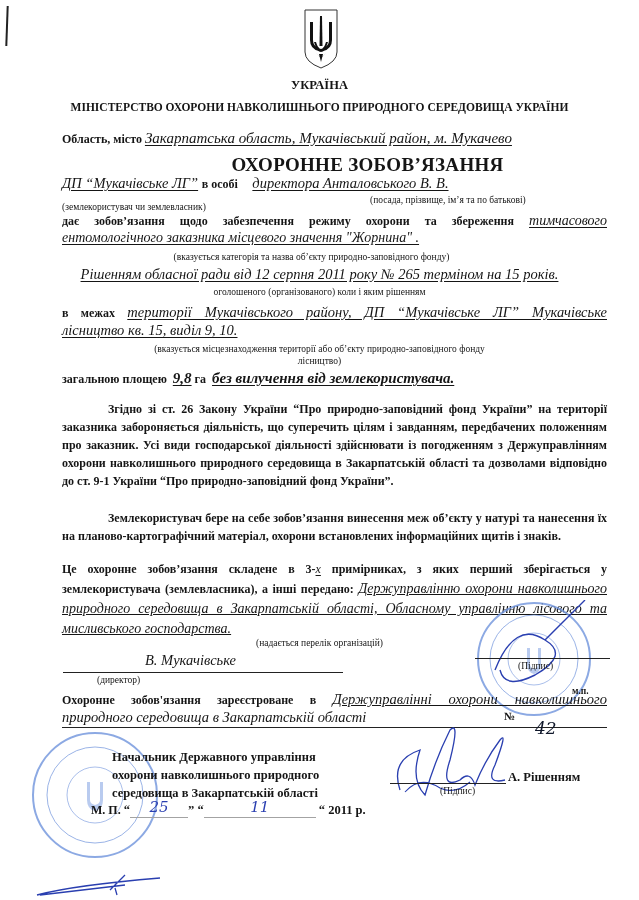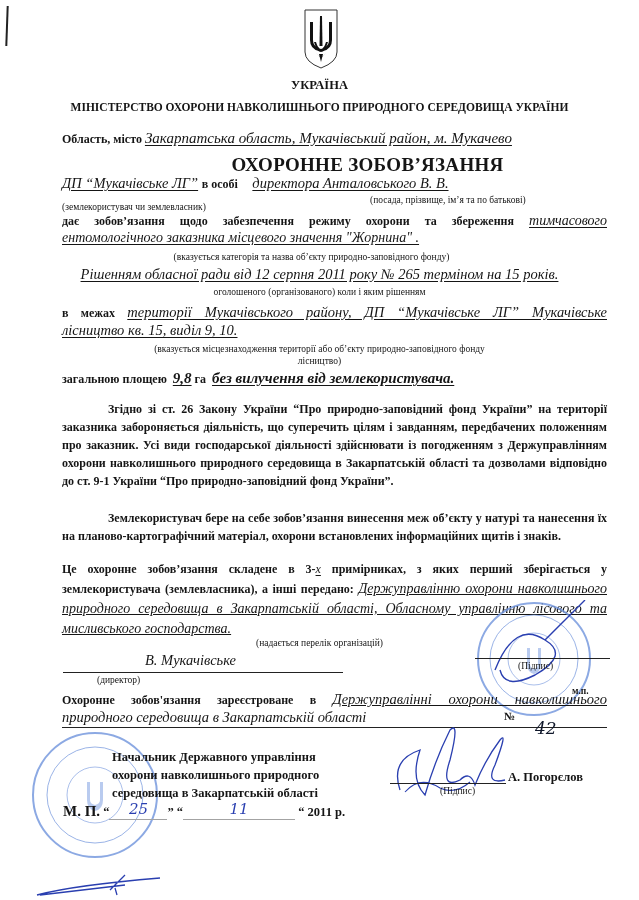--- a/index.html
+++ b/index.html
@@ -74,21 +74,21 @@
     #registered-line1 .val { font-size: 14.5px; font-weight: normal; font-style: italic; text-decoration: underline; }
     #registered-line2 { left: 62px; width: 545px; top: 709px; font-size: 14.5px; }
     #reg-underline { left: 62px; top: 727px; width: 545px; border-bottom: 1px solid #222; }
     #reg-no-label { left: 504px; top: 710px; font-size: 11px; font-weight: bold; }
     #reg-no-value { left: 535px; top: 706px; font-size: 17px; color: #0f172a; font-style: italic; font-family: "DejaVu Serif", serif; margin-top: 12px; }
 
     #chief-block { left: 64px; top: 748px; font-size: 12.5px; font-weight: bold; line-height: 18px; margin-left: 48px; }
     #stamp-left { left: 30px; top: 730px; width: 130px; height: 130px; }
 
     #date-line { left: 63px; top: 803px; font-size: 12.5px; font-weight: bold; }
-    #date-mp { font-size: 15px; }
+    #date-mp { font-size: 12px; margin-left: 28px; }
     .date-blank { display: inline-block; border-bottom: 1px solid #a3a3a3; vertical-align: bottom; height: 14px; position: relative; }
     .date-blank .hw { position: absolute; left: 50%; transform: translateX(-50%); bottom: 1px; color: #2a3fb0; font-style: italic; font-weight: normal; font-size: 15px; font-family: "DejaVu Serif", serif; }
 
     #chief-sig-line { left: 390px; top: 783px; width: 116px; border-bottom: 1px solid #222; }
     #chief-name { left: 508px; top: 770px; font-size: 12.5px; font-weight: bold; }
     #cap-sign-chief { left: 440px; top: 786px; }
     #chief-signature { left: 380px; top: 720px; width: 140px; height: 100px; }
 
     #scribble-bottom { left: 35px; top: 870px; width: 130px; height: 30px; }
   </style>
@@ -201,18 +201,18 @@
   <span id="date-mp">М. П.</span>
   <span>“</span><span class="date-blank" style="width:58px"><span class="hw">25</span></span><span>” “</span><span class="date-blank" style="width:112px"><span class="hw">11</span></span>
   <span>“ 2011 р.</span>
 </div>
 
 <svg id="chief-signature" class="abs" viewBox="0 0 140 100">
   <path d="M20 70 Q10 40 40 30 Q30 60 45 75 Q55 40 70 10 Q80 0 70 40 Q60 70 80 60 Q90 50 95 65 Q105 40 120 20 Q128 10 115 45 Q105 65 125 60" fill="none" stroke="#2a3fb0" stroke-width="1.3"></path>
   <path d="M25 72 Q40 55 60 68 Q75 75 90 62" fill="none" stroke="#2a3fb0" stroke-width="1.1"></path>
 </svg>
 <div id="chief-sig-line" class="abs"></div>
-<div id="chief-name" class="abs">А. Погорєлов</div>
+<div id="chief-name" class="abs">А. Рішенням</div>
 <div id="cap-sign-chief" class="abs caption">(Підпис)</div>
 
 <svg id="scribble-bottom" class="abs" viewBox="0 0 130 30">
   <path d="M2 25 Q40 15 125 8 M5 25 L90 15 M75 20 L90 5 M80 18 L82 25" fill="none" stroke="#2a3fb0" stroke-width="1.3"></path>
 </svg>
 
 </body></html>

